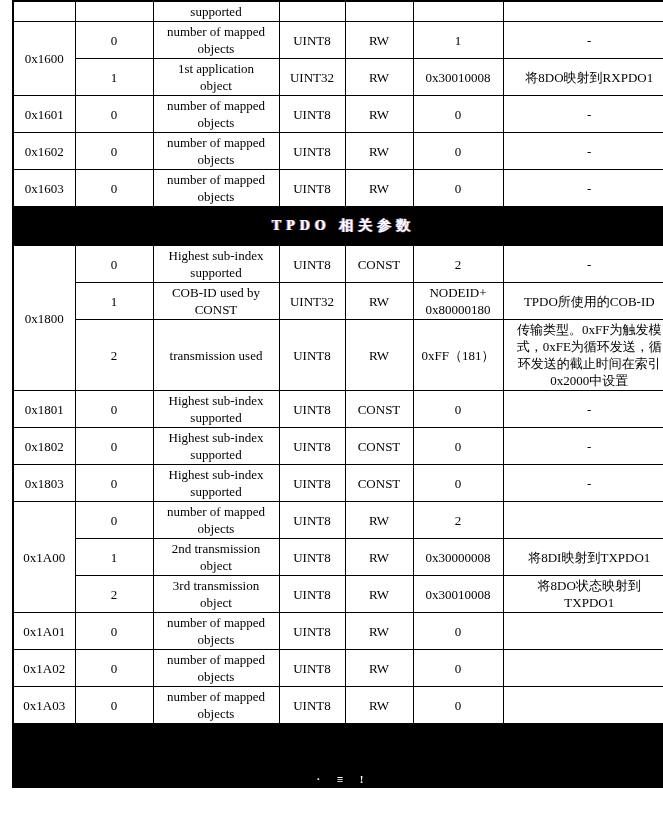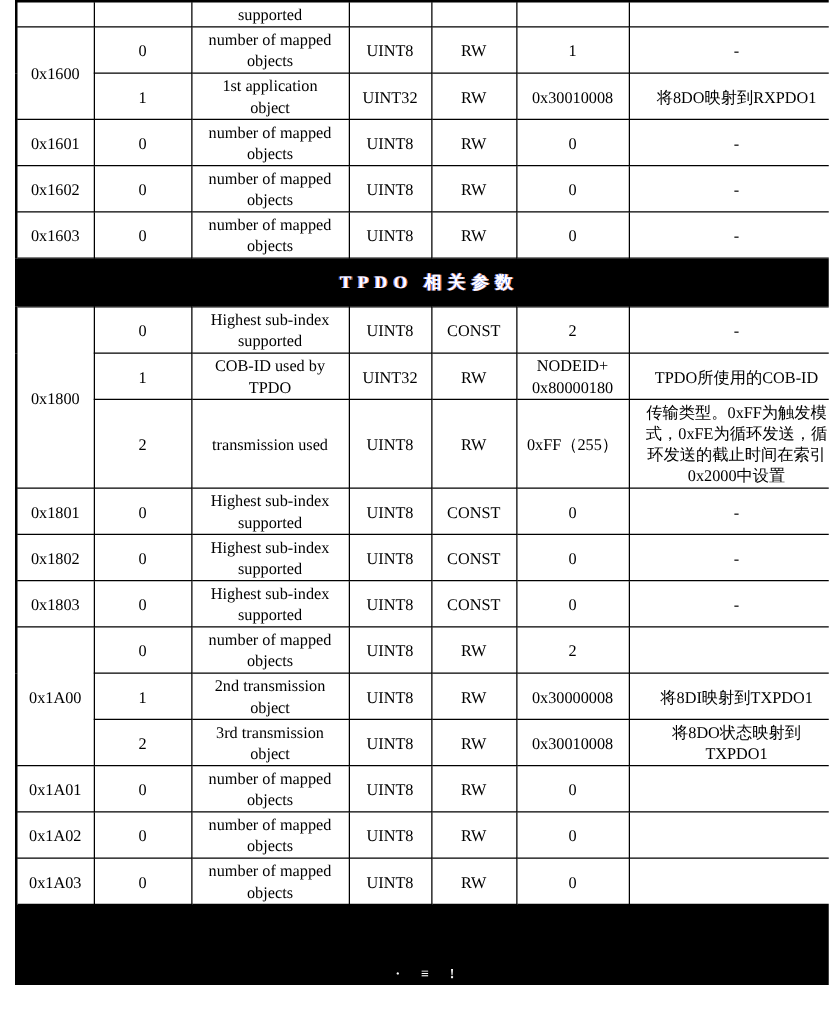--- a/index.html
+++ b/index.html
@@ -136,33 +136,33 @@
           <td class="c-description">Highest sub-index
 supported</td>
           <td class="c-data_type">UINT8</td>
           <td class="c-access">CONST</td>
           <td class="c-default">2</td>
           <td class="c-comment">-</td>
         </tr>
         <tr class="h38">
           <td class="c-sub">1</td>
           <td class="c-description">COB-ID used by
-TPDO</td>
+CONST</td>
           <td class="c-data_type">UINT32</td>
           <td class="c-access">RW</td>
           <td class="c-default">NODEID+
 0x80000180</td>
           <td class="c-comment">TPDO所使用的COB-ID</td>
         </tr>
         <tr class="h38">
           <td class="c-sub">2</td>
           <td class="c-description">transmission used</td>
           <td class="c-data_type">UINT8</td>
           <td class="c-access">RW</td>
-          <td class="c-default">0xFF（255）</td>
+          <td class="c-default">0xFF（181）</td>
           <td class="c-comment">传输类型。0xFF为触发模
 式，0xFE为循环发送，循
 环发送的截止时间在索引
 0x2000中设置</td>
         </tr>
         <tr class="h38">
           <td rowspan="1" class="c-index">0x1801</td>
           <td class="c-sub">0</td>
           <td class="c-description">Highest sub-index
 supported</td>

